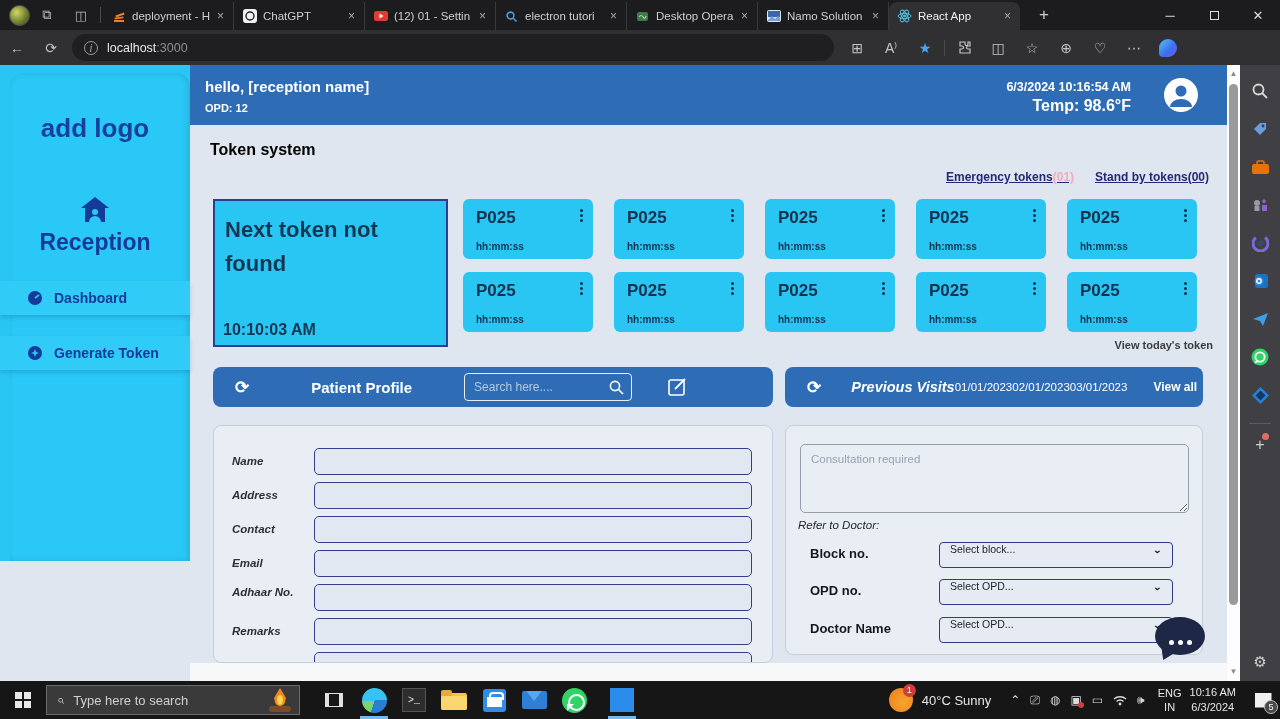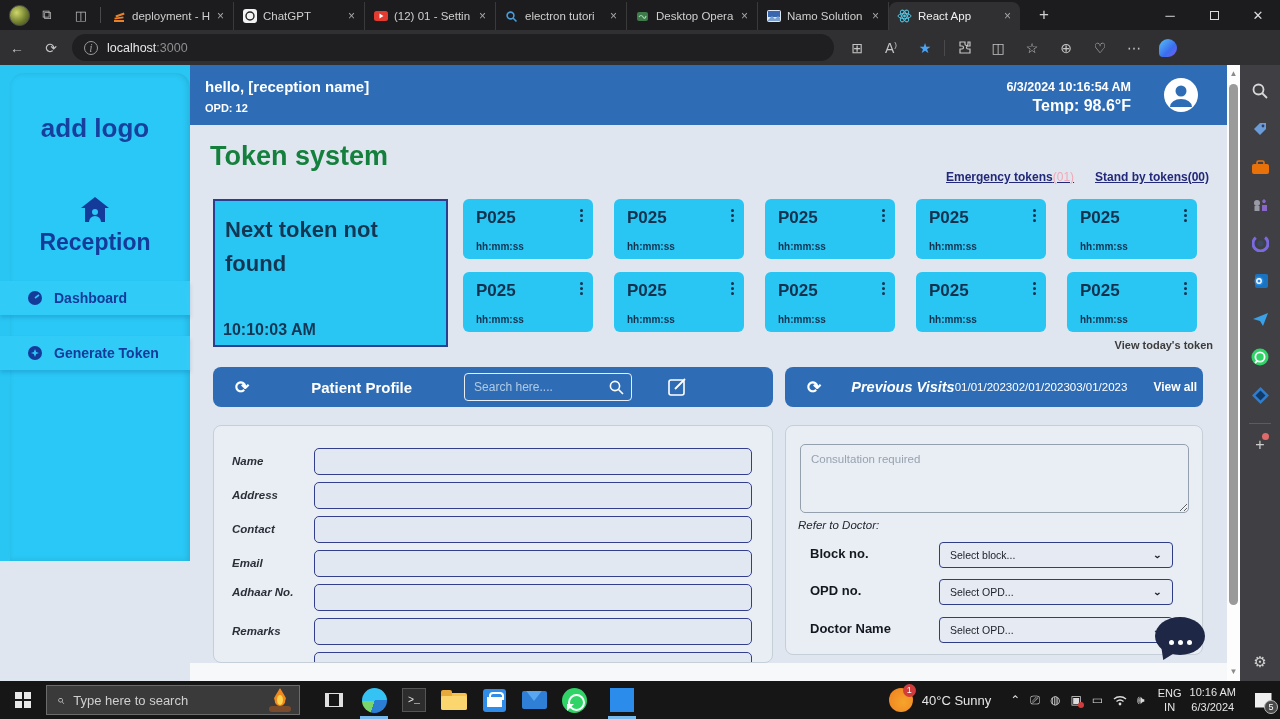--- a/index.html
+++ b/index.html
@@ -52,23 +52,23 @@
 
   
   .content { left:190px; top:0; width:1037px; height:616px; overflow:hidden; }
   .app-header { position:absolute; left:0; top:0; width:1037px; height:60px; background:#2e6db6; color:#fff; }
   .greeting { position:absolute; left:15px; top:13px; font-size:15px; font-weight:bold; }
   .opd-label { position:absolute; left:15px; top:37px; font-size:11px; font-weight:bold; }
   .header-dt { position:absolute; right:96px; top:15px; font-size:12.5px; font-weight:bold; text-align:right; }
   .header-temp { font-size:16px; margin-top:3px; }
   .avatar-circle { position:absolute; right:28px; top:12px; width:36px; height:36px; }
 
-  .page-title { position:absolute; left:20px; top:76px; font-size:27px; font-weight:bold; color:#15803d; }
+  .page-title { position:absolute; left:20px; top:76px; font-size:16px; font-weight:bold; color:#000000; }
   .tok-link { position:absolute; top:105px; font-size:12px; font-weight:bold; color:#23297a; text-decoration:underline; }
-  .tok-count-pink { color:#f0aab8; text-decoration:none; font-weight:normal; }
+  .tok-count-pink { color:#f0aab8; text-decoration:none; font-weight:bold; }
 
   .big-card { position:absolute; left:23px; top:134px; width:235px; height:148px; background:#29c6f4;
     border:2px solid #2b3f8e; }
   .big-card-msg { position:absolute; left:10px; top:12px; font-size:22px; font-weight:bold; color:#143652; line-height:1.55; width:200px; }
   .big-card-time { position:absolute; left:8px; bottom:6px; font-size:16px; font-weight:bold; color:#143652; }
 
   .token-card { position:absolute; width:130px; height:60px; background:#29c6f4; border-radius:6px; }
   .token-id { position:absolute; left:13px; top:9px; font-size:17px; font-weight:bold; color:#14314e; }
   .token-time { position:absolute; left:13px; bottom:7px; font-size:10px; font-weight:bold; color:#14314e; }
   .kebab { position:absolute; right:9px; top:10px; width:4px; }
@@ -98,21 +98,21 @@
 
   .consult-card { position:absolute; left:595px; top:360px; width:418px; height:230px; background:#e9eef5;
     border:1px solid #c6ced8; border-radius:8px; }
   .consult-textarea { position:absolute; left:14px; top:18px; width:389px; height:69px; background:#e9eef5;
     border:1px solid #95a0ae; border-radius:5px; resize:both; font-family:Liberation Sans, sans-serif;
     font-size:11.5px; padding:8px 10px; color:#3a424e; outline:none; }
   .consult-textarea::placeholder { color:#98a2ae; }
   .refer-label { position:absolute; left:12px; top:93px; font-size:11.5px; font-style:italic; color:#22262e; }
   .sel-label { position:absolute; left:24px; font-size:13px; font-weight:bold; color:#14171f; }
   .sel-box { position:absolute; left:153px; width:234px; height:26px; background:#e6ebf3; border:1.5px solid #2f3c86;
-    border-radius:4px; display:flex; align-items:center; padding:0 10px; font-size:10.5px; color:#20252c; }
+    border-radius:4px; display:flex; padding:0 10px; font-size:10.5px; color:#20252c; }
   .sel-box .chev { margin-left:auto; font-size:11px; color:#1a1d26; font-weight:bold; transform:scaleY(.8); }
 
   .chat-bubble { position:absolute; left:965px; top:552px; width:50px; height:44px; }
   .chat-bubble .bub { width:50px; height:38px; background:#1e2746; border-radius:50%; position:relative; }
   .chat-bubble .tail { position:absolute; left:4px; top:32px; width:0; height:0;
     border-left:6px solid transparent; border-right:10px solid transparent; border-top:12px solid #1e2746; transform:rotate(18deg); }
   .chat-bubble .dots { position:absolute; left:0; top:14px; width:50px; text-align:center; }
   .chat-bubble .dots i { display:inline-block; width:5px; height:5px; background:#fff; border-radius:50%; margin:0 2px; }
 
   .bottom-strip { position:absolute; left:0; top:598px; width:1037px; height:18px; background:#f7f8fa; }

